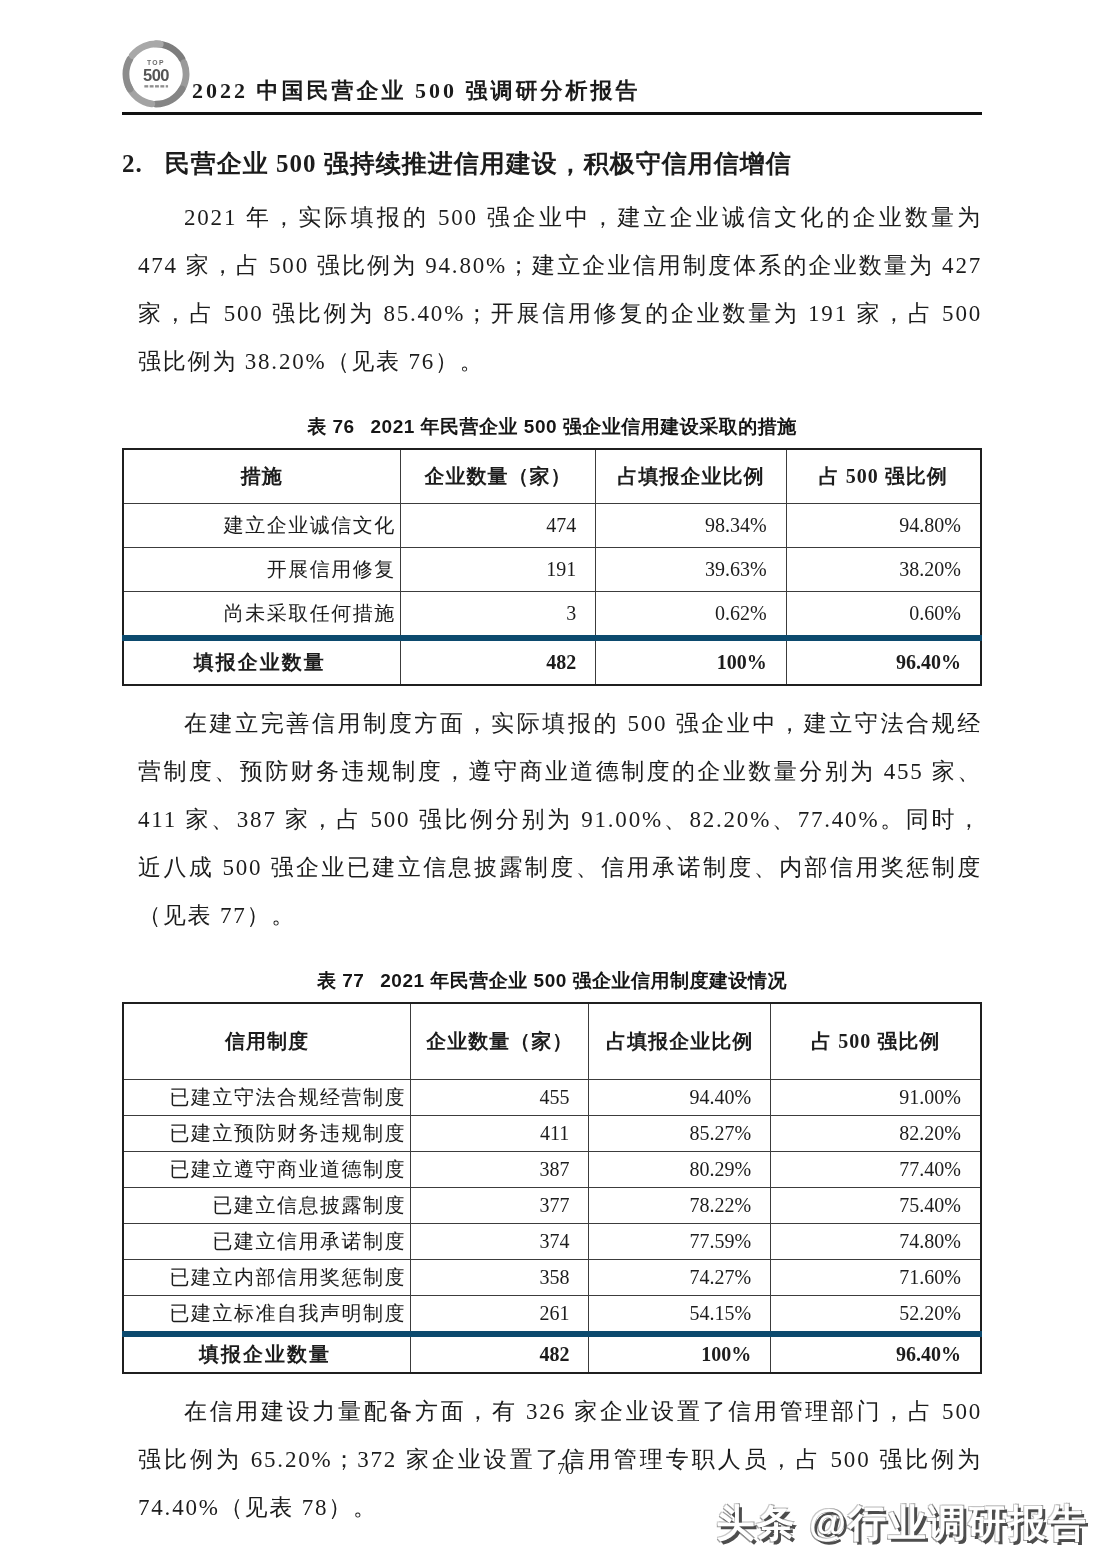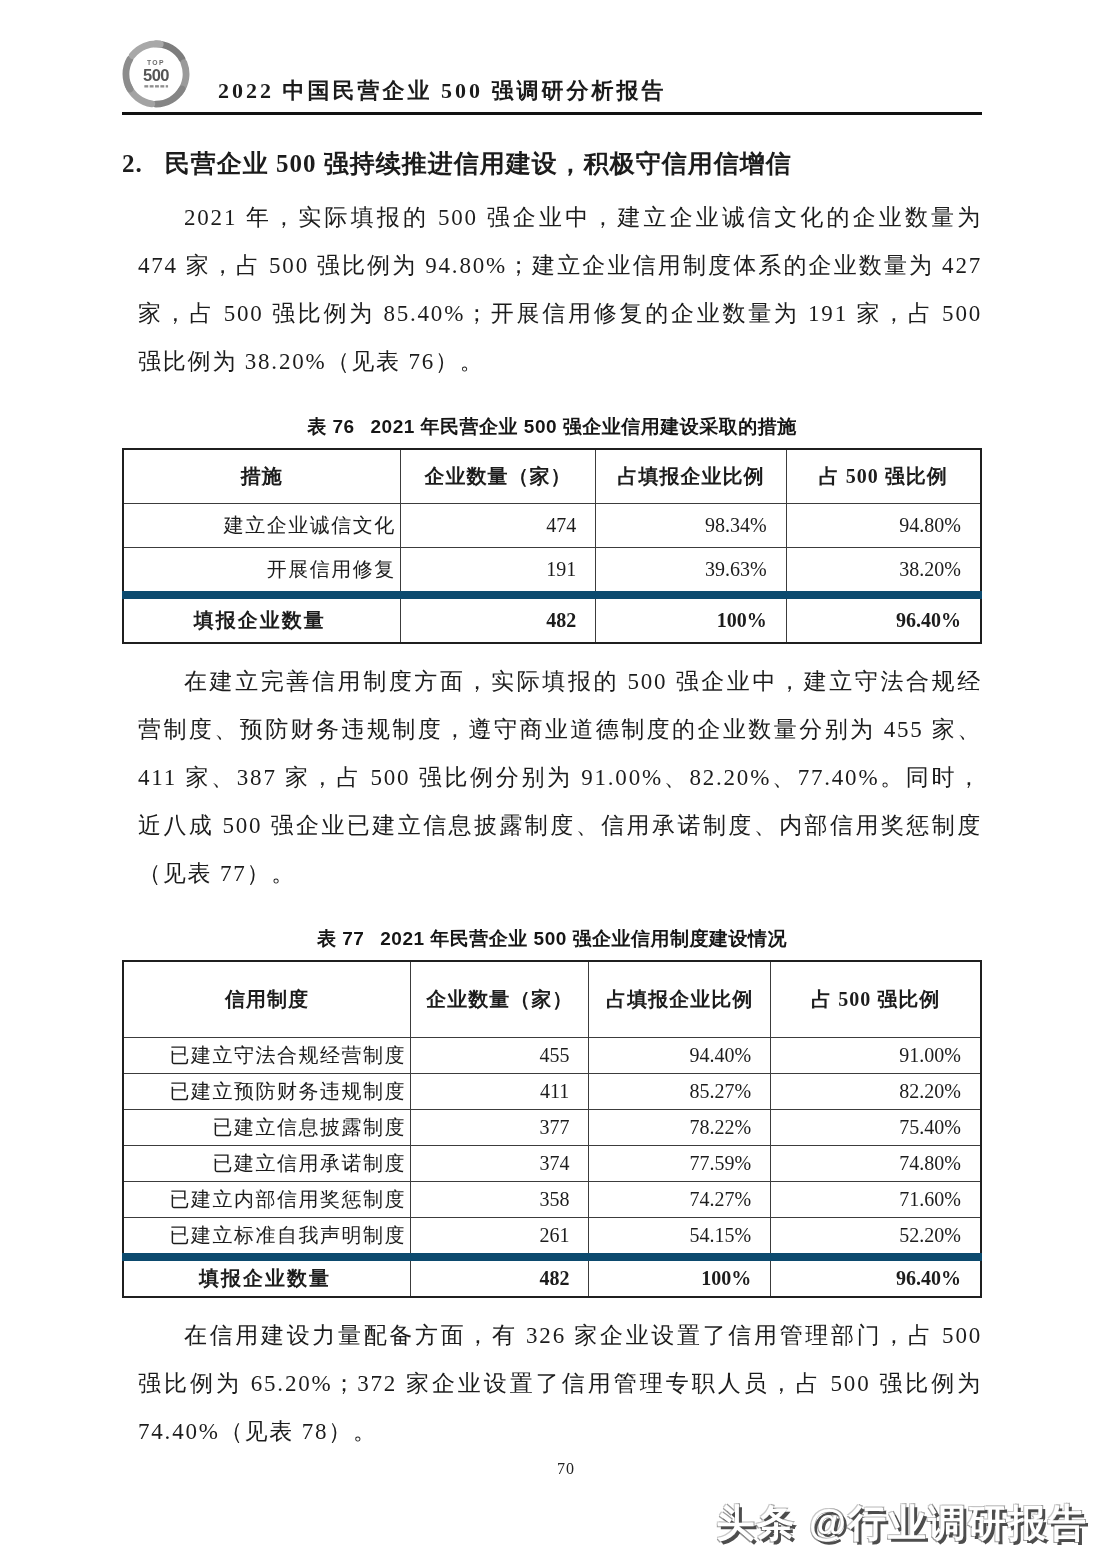--- a/index.html
+++ b/index.html
@@ -8,21 +8,21 @@
     width:1102px;height:1559px;
     background:#ffffff;
     font-family:"Liberation Serif","DejaVu Serif",serif;
     color:#1c1c1c;
     overflow:hidden;
     box-sizing:border-box;
   }
   .content{padding:0 120px 0 122px;}
 
   
-  .doc-header{display:flex;align-items:flex-end;gap:28px;padding-top:40px;}
+  .doc-header{display:flex;align-items:flex-end;gap:2px;padding-top:40px;}
   .logo{width:68px;height:68px;flex:0 0 auto;}
   .doc-title{
     font-size:22px;font-weight:700;letter-spacing:3px;
     color:#1b1b1b;padding-bottom:2px;white-space:nowrap;
   }
   .header-rule{height:3px;background:#111;margin-top:4px;}
 
   
   .sec-heading{
     display:flex;gap:22px;align-items:baseline;
@@ -49,21 +49,21 @@
   table.data{
     width:100%;border-collapse:collapse;table-layout:fixed;
     border:2px solid #1f1f1f;font-size:20px;color:#1c1c1c;
   }
   table.data th,table.data td{
     border:1px solid #3c3c3c;overflow:hidden;white-space:nowrap;
   }
   table.data th{font-weight:700;text-align:center;letter-spacing:1px;}
   table.data td.label{text-align:right;padding-left:12px;letter-spacing:1.5px;}
   table.data td.num{text-align:right;padding-right:19px;}
-  table.data tr.total td{font-weight:700;border-top:8px solid #0c4a6e;}
+  table.data tr.total td{font-weight:700;border-top:6px solid #0c4a6e;}
   table.data tr.total td.label{text-align:center;padding-left:0;letter-spacing:2px;}
 
   table.t76 th{padding:13px 4px;}
   table.t76 td{padding:8px 4px;}
   table.t77 th{padding:24px 4px;}
   table.t77 td{padding:4px 4px;}
 
   
   .page-number{
     position:absolute;left:0;right:0;top:1460px;
@@ -142,20 +142,26 @@
           <td class="num">474</td>
           <td class="num">98.34%</td>
           <td class="num">94.80%</td>
         </tr>
         <tr>
           <td class="label">开展信用修复</td>
           <td class="num">191</td>
           <td class="num">39.63%</td>
           <td class="num">38.20%</td>
         </tr>
+        <tr>
+          <td class="label">尚未采取任何措施</td>
+          <td class="num">3</td>
+          <td class="num">0.62%</td>
+          <td class="num">0.60%</td>
+        </tr>
         <tr class="total">
           <td class="label">填报企业数量</td>
           <td class="num">482</td>
           <td class="num">100%</td>
           <td class="num">96.40%</td>
         </tr>
       </tbody>
     </table>
 
     <p class="para">在建立完善信用制度方面，实际填报的 500 强企业中，建立守法合规经营制度、预防财务违规制度，遵守商业道德制度的企业数量分别为 455 家、411 家、387 家，占 500 强比例分别为 91.00%、82.20%、77.40%。同时，近八成 500 强企业已建立信息披露制度、信用承诺制度、内部信用奖惩制度（见表 77）。</p>
@@ -185,20 +191,26 @@
           <td class="num">94.40%</td>
           <td class="num">91.00%</td>
         </tr>
         <tr>
           <td class="label">已建立预防财务违规制度</td>
           <td class="num">411</td>
           <td class="num">85.27%</td>
           <td class="num">82.20%</td>
         </tr>
         <tr>
+          <td class="label">已建立遵守商业道德制度</td>
+          <td class="num">387</td>
+          <td class="num">80.29%</td>
+          <td class="num">77.40%</td>
+        </tr>
+        <tr>
           <td class="label">已建立信息披露制度</td>
           <td class="num">377</td>
           <td class="num">78.22%</td>
           <td class="num">75.40%</td>
         </tr>
         <tr>
           <td class="label">已建立信用承诺制度</td>
           <td class="num">374</td>
           <td class="num">77.59%</td>
           <td class="num">74.80%</td>

